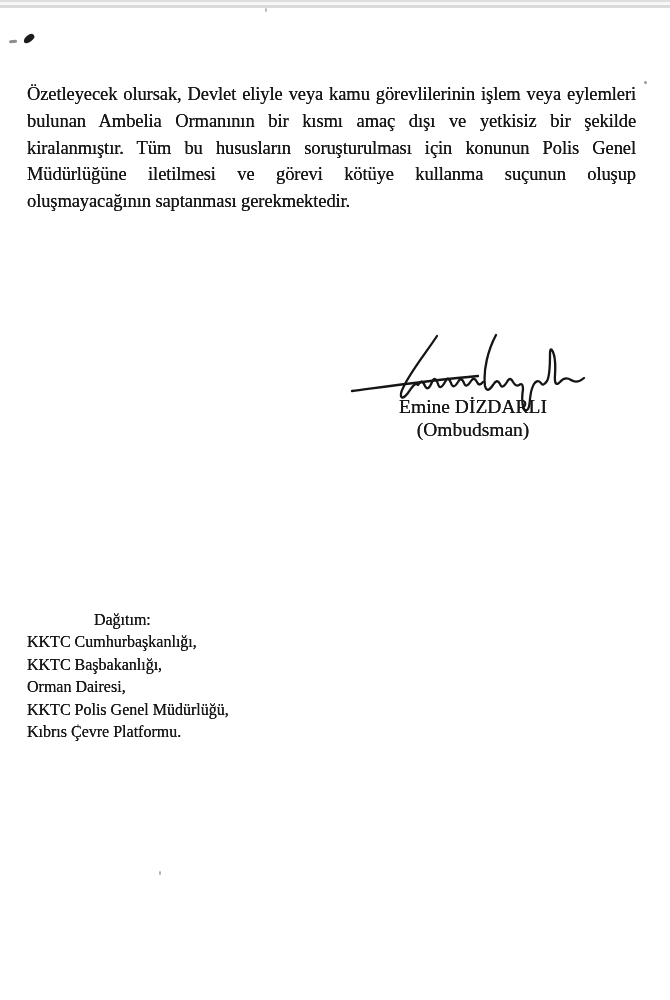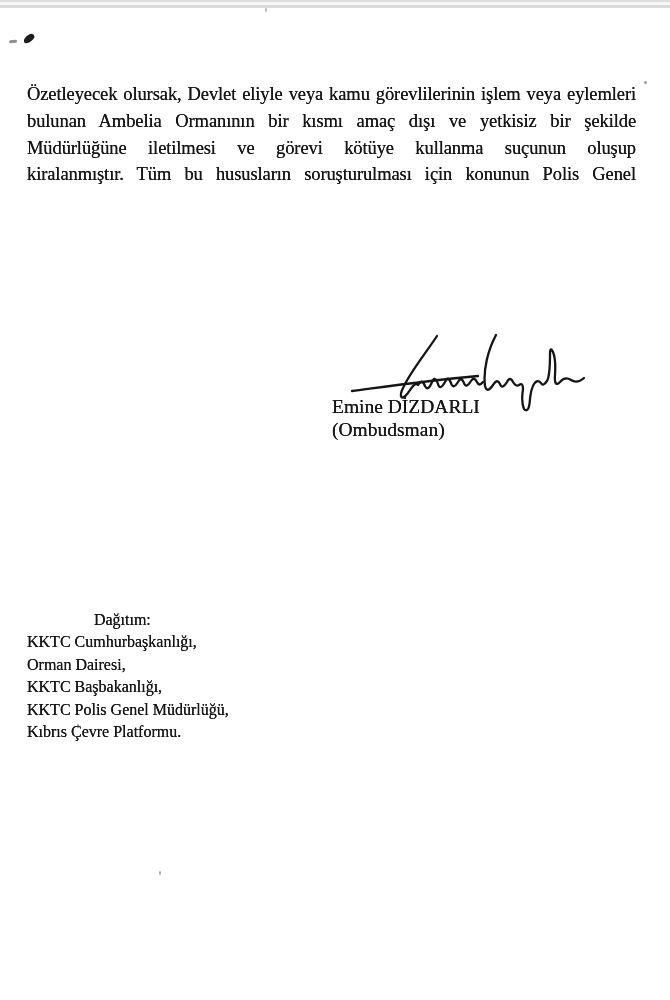--- a/index.html
+++ b/index.html
@@ -53,21 +53,21 @@
   .para .pline.last{text-align-last:left;}
 
   
   .sig-svg{
     position:absolute;left:338px;top:330px;width:250px;height:88px;
     overflow:visible;pointer-events:none;
   }
   .sig-svg path{fill:none;stroke:#151515;stroke-width:2.3;stroke-linecap:round;stroke-linejoin:round;}
   .sig-block{
     position:absolute;left:332px;top:395px;width:282px;
-    text-align:left;
+    text-align:center;
     font-size:19.5px;line-height:23px;
     text-shadow:0 0 0.45px currentColor;
   }
 
   
   .dist{
     position:absolute;left:27px;top:609px;
     display:flex;align-items:center;
     font-size:16px;line-height:22.4px;
     text-shadow:0 0 0.45px currentColor;
@@ -85,22 +85,23 @@
   <div class="ink-dash"></div>
   <div class="ink-blob"></div>
   <div class="speck s1"></div>
   <div class="speck s2"></div>
   <div class="speck s3"></div>
   <div class="speck s4"></div>
 
   <div class="para">
     <div class="pline">Özetleyecek olursak, Devlet eliyle veya kamu görevlilerinin işlem veya eylemleri</div>
     <div class="pline">bulunan Ambelia Ormanının bir kısmı amaç dışı ve yetkisiz bir şekilde</div>
+    <div class="pline">kiralanmıştır. Tüm bu hususların soruşturulması için konunun Polis Genel</div>
     <div class="pline">Müdürlüğüne iletilmesi ve görevi kötüye kullanma suçunun oluşup</div>
-    <div class="pline">kiralanmıştır. Tüm bu hususların soruşturulması için konunun Polis Genel</div>
+    <div class="pline last">oluşmayacağının saptanması gerekmektedir.</div>
   </div>
 
   <svg class="sig-svg" viewBox="0 0 250 88" aria-hidden="true">
 
     <path d="M14,61 C45,57 95,50 140,46"></path>
 
     <path d="M99,6 C90,20 72,42 65,58 C61,66 63,72 70,63
              C74,57 77,52 80,55
              Q84,48 87,56 Q90,62 94,52 Q97,45 100,54 Q102,61 107,52
              Q110,45 113,53 Q115,60 120,52 Q123,46 126,53 Q128,59 133,51
@@ -117,20 +118,20 @@
 
   <div class="sig-block">
     <div>Emine DİZDARLI</div>
     <div>(Ombudsman)</div>
   </div>
 
   <div class="dist">
     <div class="dist-label">Dağıtım:</div>
     <div class="dist-items">
       <div>KKTC Cumhurbaşkanlığı,</div>
+      <div>KKTC Başbakanlığı,</div>
       <div>Orman Dairesi,</div>
-      <div>KKTC Başbakanlığı,</div>
       <div>KKTC Polis Genel Müdürlüğü,</div>
       <div>Kıbrıs Çevre Platformu.</div>
     </div>
   </div>
 
 </div>
 
 </body></html>

